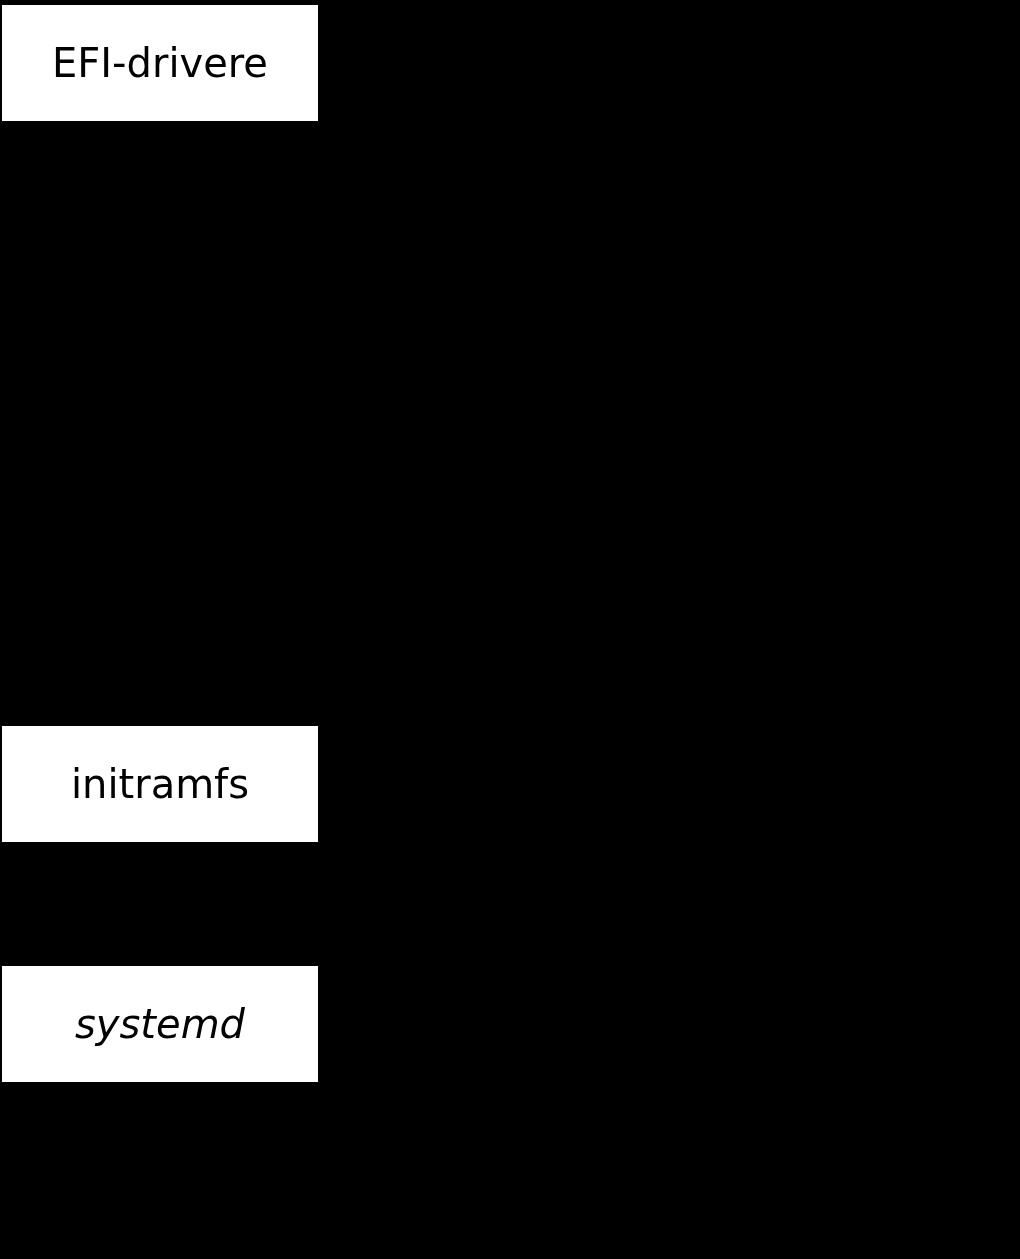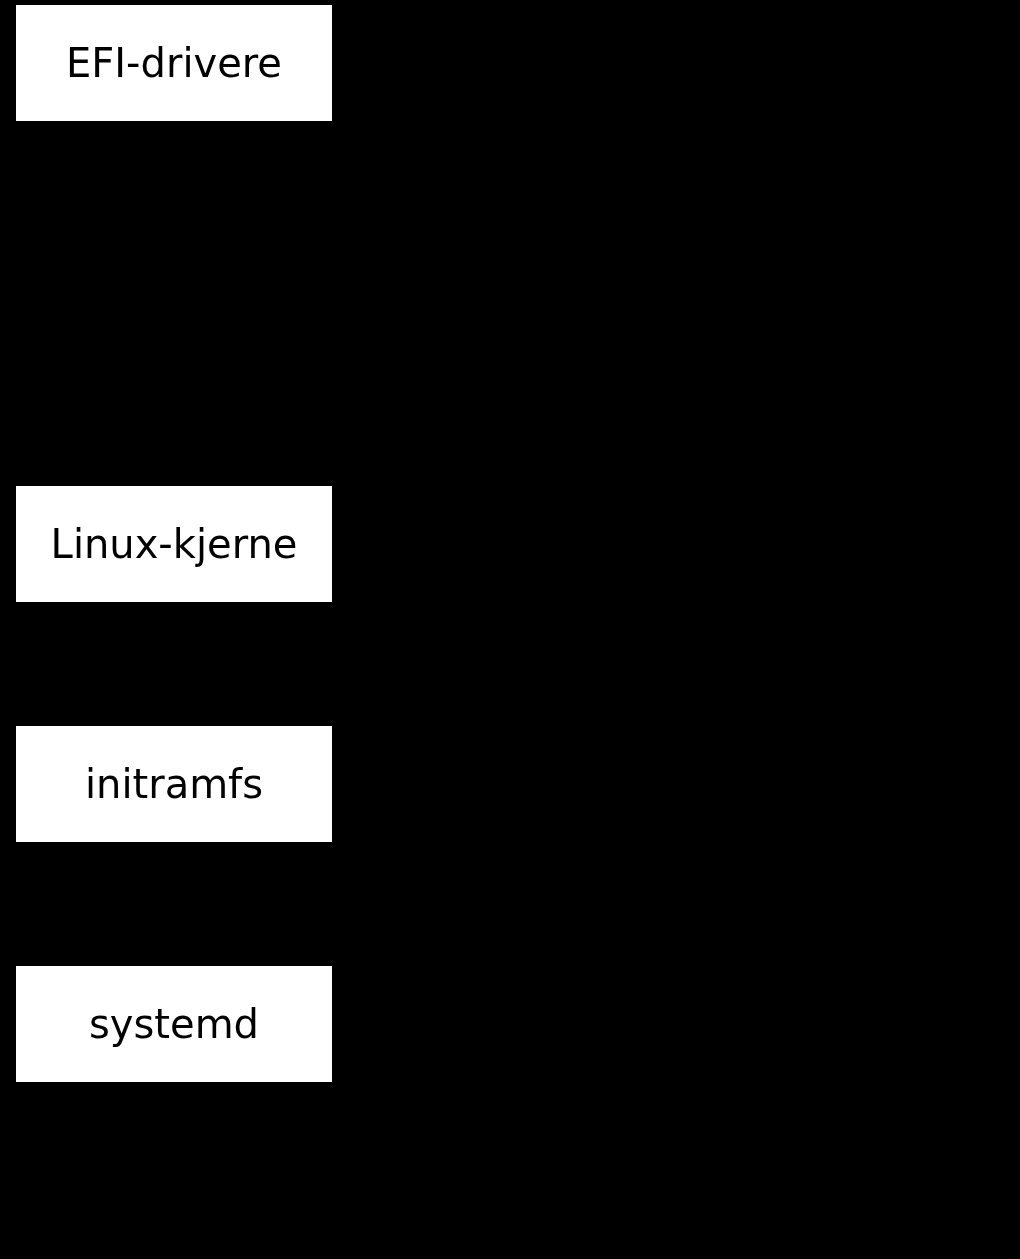--- a/index.html
+++ b/index.html
@@ -18,21 +18,21 @@
   #diagram-canvas {
     position: absolute;
     left: 0;
     top: 0;
     width: 1020px;
     height: 1259px;
     background: #000000;
   }
   .stage-node {
     position: absolute;
-    left: 16px;
+    left: 2px;
     width: 316px;
     height: 116px;
     background: #ffffff;
     color: #000000;
     display: flex;
     align-items: center;
     justify-content: center;
     box-sizing: border-box;
   }
   .stage-label {
@@ -41,35 +41,32 @@
     font-weight: 400;
     letter-spacing: 0px;
     color: #000000;
     white-space: nowrap;
     text-align: center;
   }
   .node-0 { top: 5px; }
   .node-1 { top: 246px; }
   .node-2 { top: 486px; }
   .node-3 { top: 726px; }
-  .node-4 { top: 966px; }
+  .node-4 { top: 966px; font-style: italic; }
 </style>
 </head>
 <body>
 
 <div id="diagram-canvas">
 
   <div class="stage-node node-0">
     <span class="stage-label">EFI-drivere</span>
   </div>
 
 
-  <div class="stage-node node-2">
-    <span class="stage-label">Linux-kjerne</span>
-  </div>
 
   <div class="stage-node node-3">
     <span class="stage-label">initramfs</span>
   </div>
 
   <div class="stage-node node-4">
     <span class="stage-label">systemd</span>
   </div>
 
 </div>

